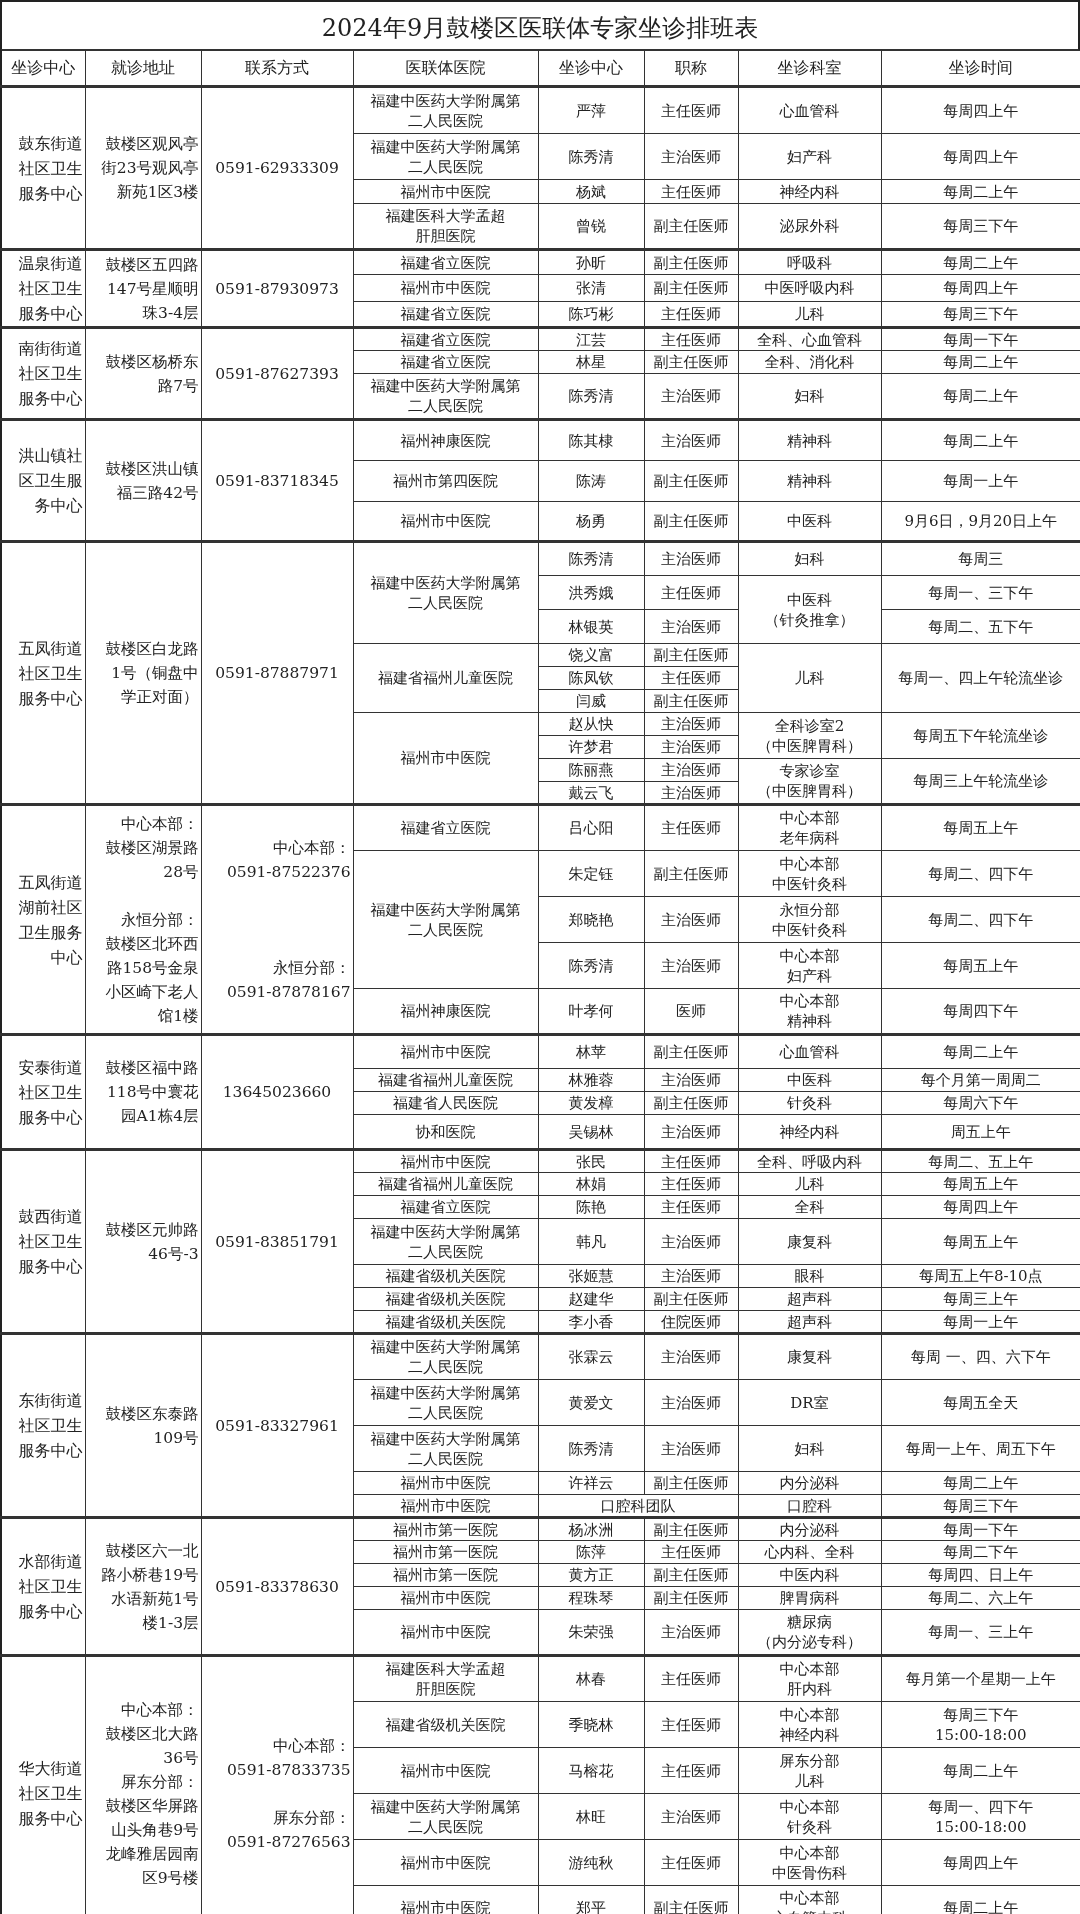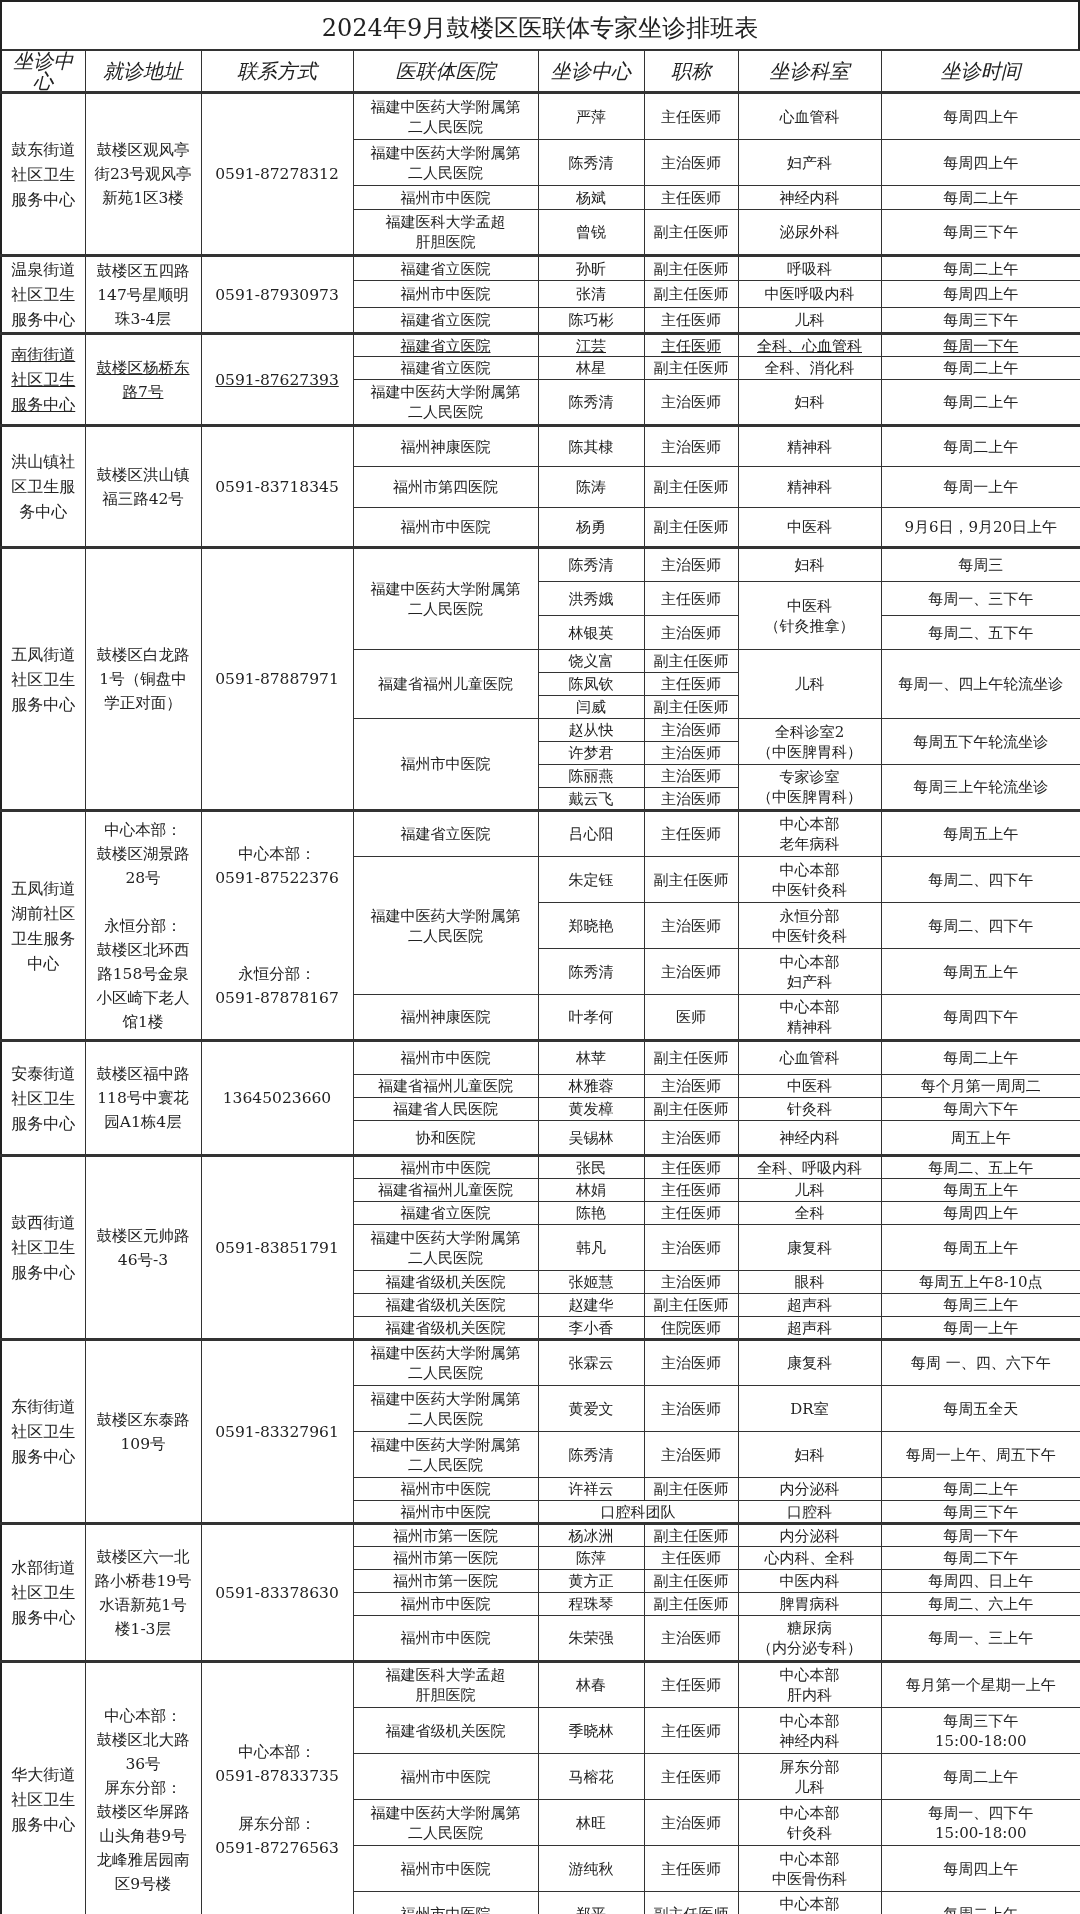--- a/index.html
+++ b/index.html
@@ -1,21 +1,21 @@
 <!DOCTYPE html>
 <html><head>
 <meta charset="utf-8">
 <style>
   html,body{margin:0;padding:0;background:#fff;}
   body{width:1080px;height:1914px;overflow:hidden;font-family:"DejaVu Serif","Liberation Serif",serif;color:#222;}
   .title{height:50px;line-height:52px;text-align:center;font-size:24px;border:2px solid #222;border-bottom:1px solid #333;box-sizing:border-box;}
   table{border-collapse:collapse;table-layout:fixed;width:1080px;}
   td,th{border:1px solid #333;font-weight:normal;text-align:center;vertical-align:middle;font-size:15px;line-height:20px;padding:0 2px;overflow:hidden;white-space:pre-line;}
-  th{height:34px;font-size:20px;font-style:italic;}
-  td.left{text-align:center;padding-left:2px;}
+  th{height:34px;font-size:16px;}
+  td.left{text-align:right;padding-left:2px;}
   td.center-name{font-size:16px;line-height:25px;}
   td.addr{font-size:15.5px;line-height:24px;}
   td.phone{font-size:15.5px;line-height:24px;}
   tr.grp-start td{border-top:3px solid #333;}
   table{border-left:2px solid #222;border-right:2px solid #222;border-bottom:2px solid #222;}
 </style>
 </head>
 <body>
 
 <div class="title">2024年9月鼓楼区医联体专家坐诊排班表</div>
@@ -44,21 +44,21 @@
     </tr>
   </thead>
   <tbody id="tbody">
       <tr class="grp-start" style="height: 47px;">
         <td class="left center-name" rowspan="4">鼓东街道
 社区卫生
 服务中心</td>
         <td class="left addr" rowspan="4">鼓楼区观风亭
 街23号观风亭
 新苑1区3楼</td>
-        <td class="phone" rowspan="4">0591-87278312</td>
+        <td class="phone" rowspan="4">0591-62933309</td>
         <td rowspan="1">福建中医药大学附属第
 二人民医院</td>
         <td>严萍</td>
         <td>主任医师</td>
         <td rowspan="1">心血管科</td>
         <td rowspan="1">每周四上午</td>
       </tr>
       <tr style="height: 46px;">
         <td rowspan="1">福建中医药大学附属第
 二人民医院</td>
@@ -103,21 +103,21 @@
         <td rowspan="1">中医呼吸内科</td>
         <td rowspan="1">每周四上午</td>
       </tr>
       <tr style="height: 24px;">
         <td rowspan="1">福建省立医院</td>
         <td>陈巧彬</td>
         <td>主任医师</td>
         <td rowspan="1">儿科</td>
         <td rowspan="1">每周三下午</td>
       </tr>
-      <tr class="grp-start" style="height: 23px; text-decoration: underline;">
+      <tr class="grp-start" style="height: 23px;">
         <td class="left center-name" rowspan="3">南街街道
 社区卫生
 服务中心</td>
         <td class="left addr" rowspan="3">鼓楼区杨桥东
 路7号</td>
         <td class="phone" rowspan="3">0591-87627393</td>
         <td rowspan="1">福建省立医院</td>
         <td>江芸</td>
         <td>主任医师</td>
         <td rowspan="1">全科、心血管科</td>

